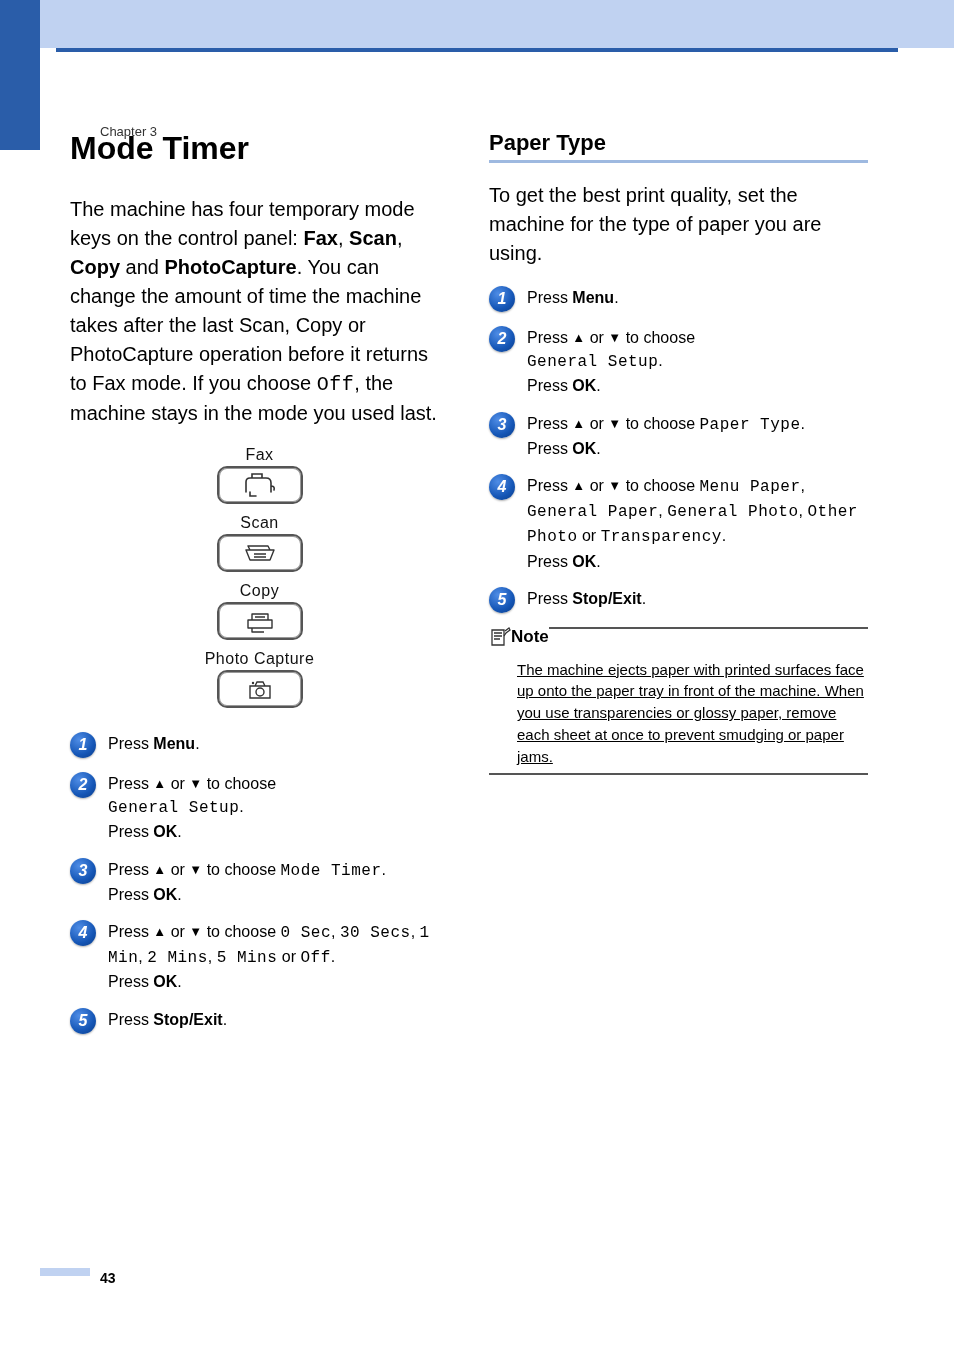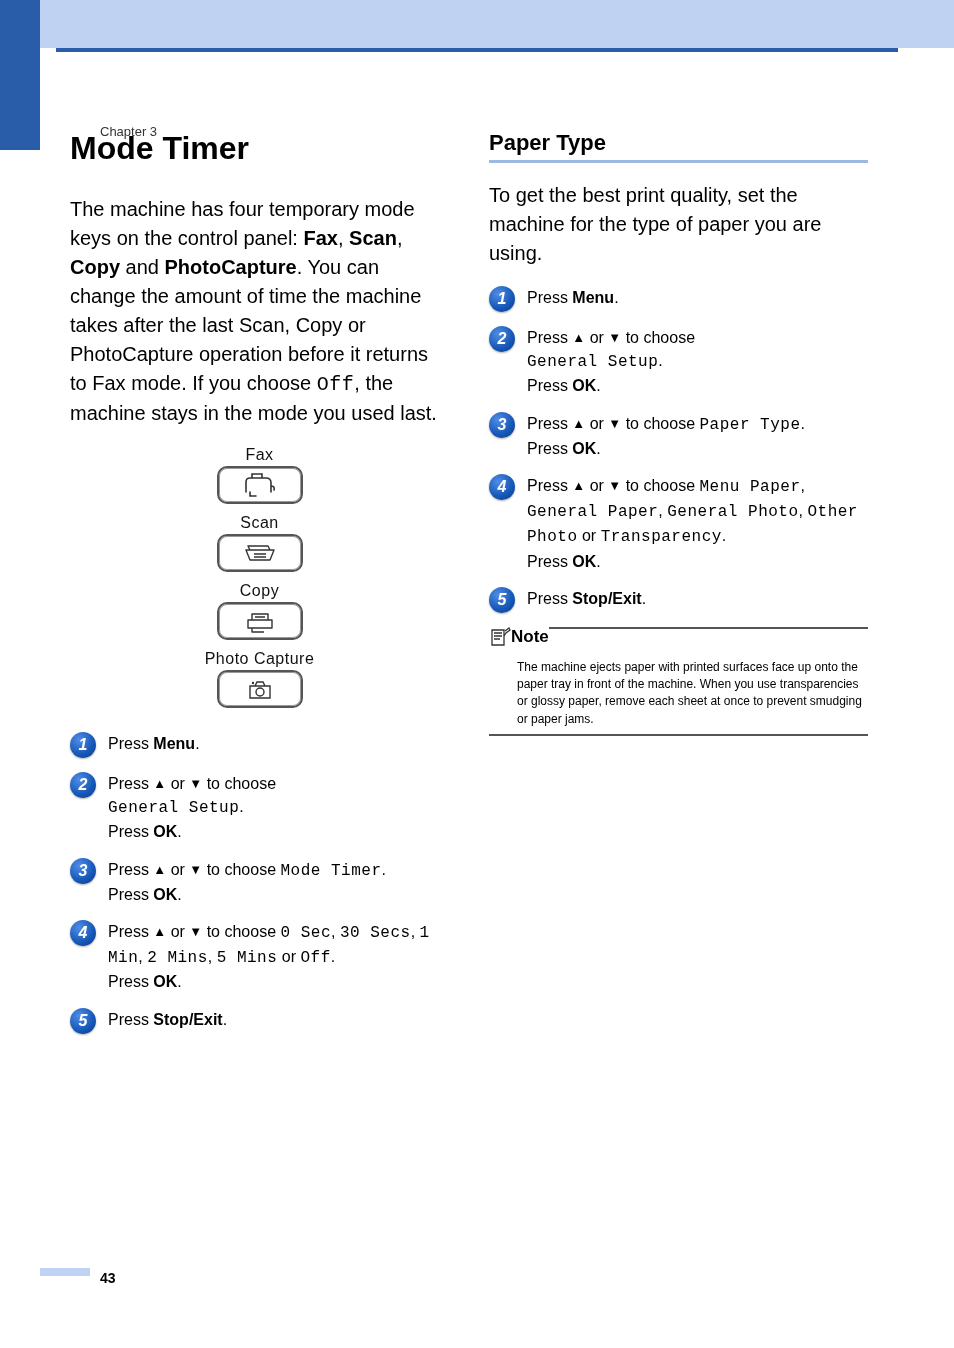--- a/index.html
+++ b/index.html
@@ -157,23 +157,24 @@
     flex: 1;
     height: 2px;
     background: #555;
   }
   .note-head svg { width: 22px; height: 22px; }
   .note-head .note-title {
     font-size: 17px;
     font-weight: bold;
   }
   .note-body {
-    font-size: 12px;
+    font-size: 15px;
     line-height: 1.45;
     padding: 0 2px 6px 28px;
+    text-decoration: underline;
   }
   .note-foot-rule {
     height: 2px;
     background: #555;
   }
 
   
   .page-num-bar {
     position: absolute;
     left: 40px;

